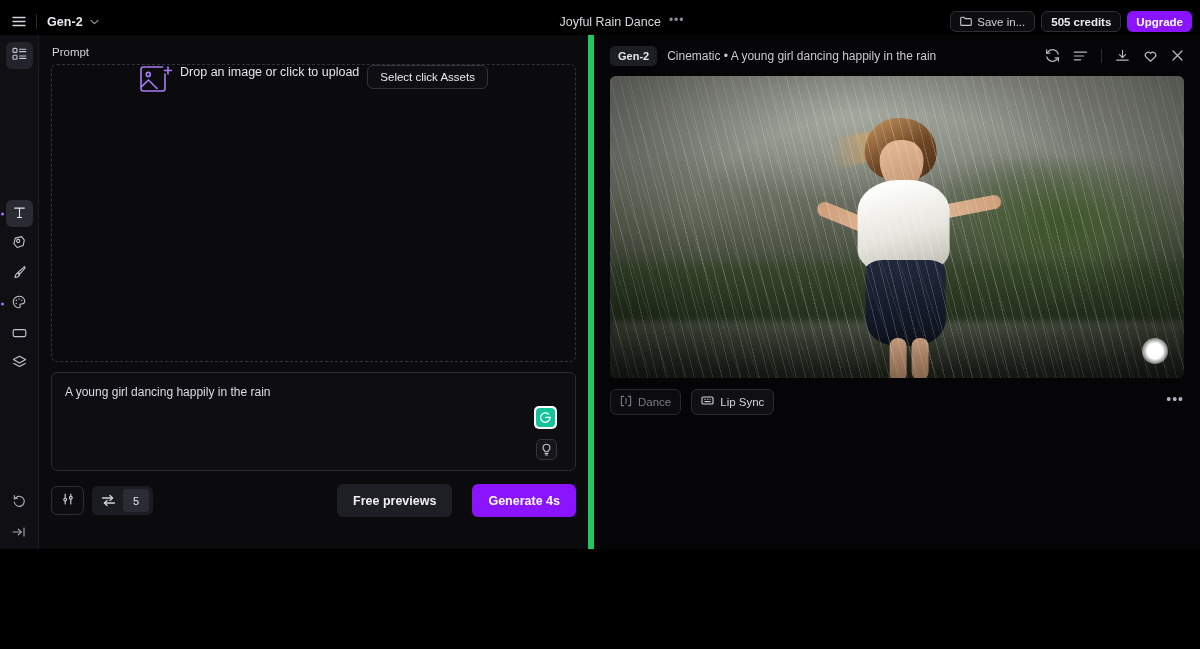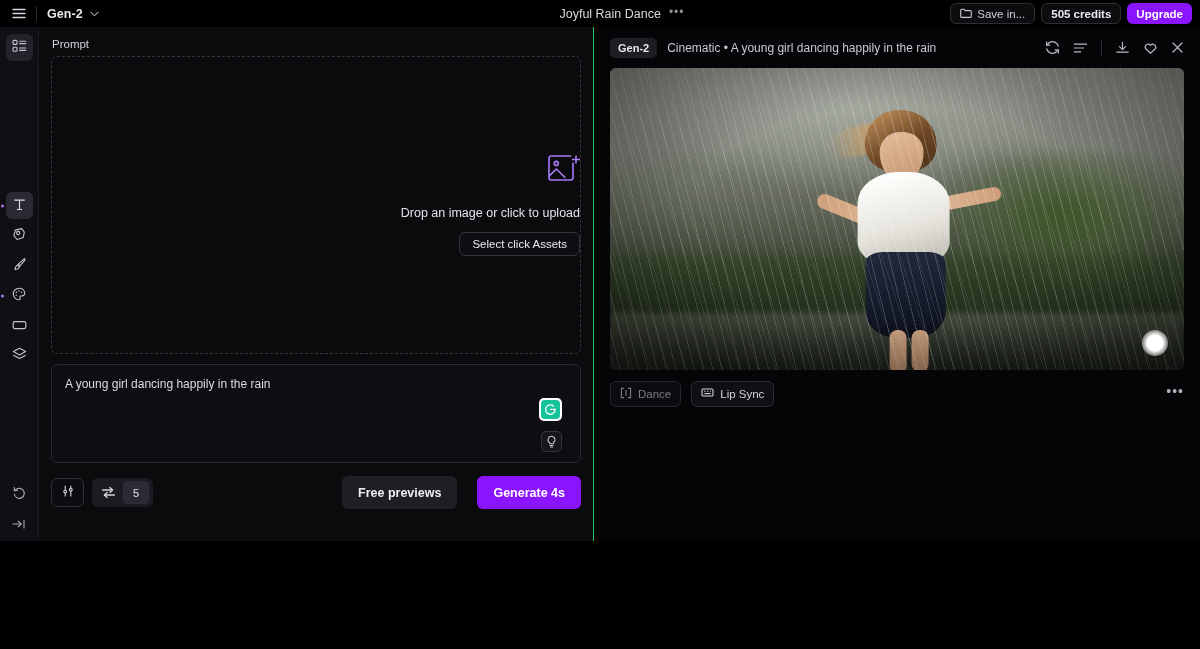--- a/index.html
+++ b/index.html
@@ -3,21 +3,21 @@
 <meta charset="utf-8">
 <style>
   * { box-sizing: border-box; margin: 0; padding: 0; }
   html, body {
     width: 1200px; height: 649px;
     background: #000;
     font-family: "Liberation Sans", sans-serif;
     overflow: hidden;
   }
   .app {
-    position: absolute; left: 0; top: 0;
+    position: absolute; left: 0; top: 8px;
     width: 1200px; height: 541px;
     background: #0a0a0b;
     display: flex; flex-direction: column;
   }
 
   
   .topbar {
     height: 27px; flex: 0 0 27px;
     background: #000;
     display: flex; align-items: center;
@@ -69,28 +69,28 @@
   .rail-btn .dot {
     position:absolute; left:-5px; top:50%; transform:translateY(-50%);
     width:3px; height:3px; border-radius:50%; background:#a876f7;
   }
   .rail-gap { flex:1; }
   .rail-spacer { height: 128px; }
 
   
   .leftpanel {
     width: 555px; flex:0 0 555px; background:#0b0b0e;
-    border-right:1px solid #22c55e;
+    border-right:6px solid #22c55e;
     display:flex; flex-direction:column; padding: 0 12px;
   }
   .panel-label { font-size:11.5px; color:#d2d2da; margin: 11px 0 6px 1px; }
   .dropzone {
     height: 298px; border:1px dashed #34343d; border-radius:6px;
-    display:flex; flex-direction:column; align-items:flex-end; justify-content:center;
-    gap: 0; cursor:pointer; background:#0b0b0e;
+    display:flex; flex-direction:row; align-items:flex-start; justify-content:center;
+    gap: 8px; cursor:pointer; background:#0b0b0e;
   }
   .dz-icon { margin-bottom: 18px; }
   .dz-text { font-size:12.5px; color:#e3e3ea; margin-bottom: 12px; }
   .dz-btn {
     border:1px solid #33333c; border-radius:6px; background:#0f0f13;
     color:#e8e8ef; font-size:11.5px; padding: 5px 12px; cursor:pointer;
     font-family:inherit;
   }
   .promptbox {
     margin-top: 10px; height: 99px; border:1px solid #2a2a33; border-radius:6px;

